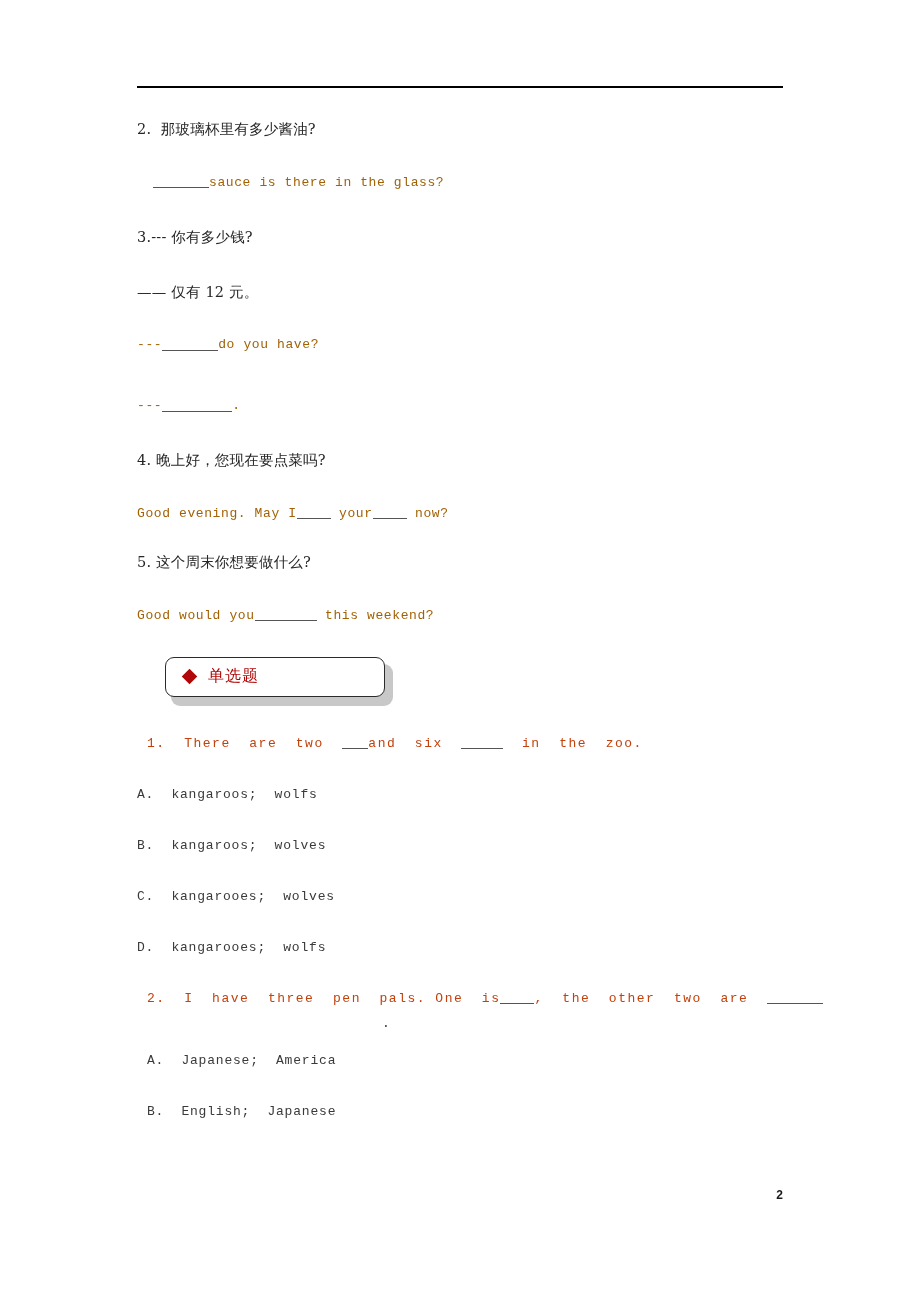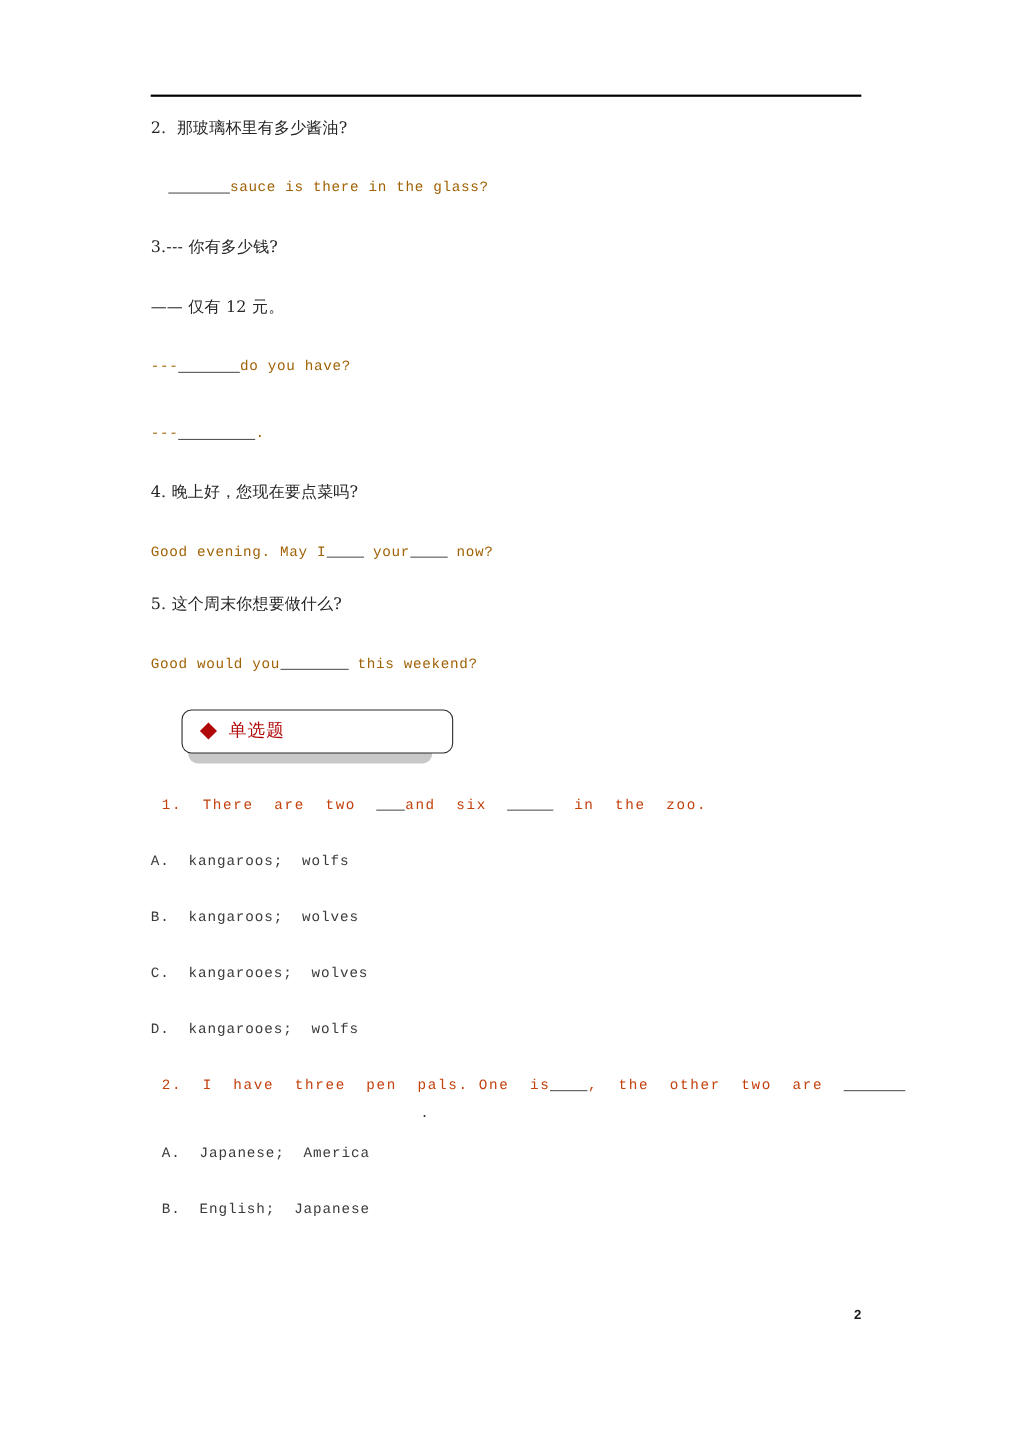--- a/index.html
+++ b/index.html
@@ -29,21 +29,21 @@
     left: 137px;
     top: 86px;
     width: 646px;
     height: 0;
     border-top: 2px solid #000000;
   }
 
   .content {
     position: absolute;
     left: 137px;
-    top: 108px;
+    top: 120px;
     width: 680px;
   }
 
   
   .line {
     font-size: 14.5px;
     line-height: 1.3;
     color: #262626;
     white-space: pre;
   }
@@ -90,21 +90,21 @@
     position: absolute;
     left: 6px; top: 7px;
     width: 222px; height: 42px;
     background: #9a9a9a;
     border-radius: 9px;
     opacity: .55;
   }
   .badge {
     position: absolute;
     left: 0; top: 0;
-    width: 247px;
+    width: 220px;
     height: 40px;
     border: 1.6px solid #2b2b2b;
     border-radius: 9px;
     background: #ffffff;
     display: flex;
     align-items: center;
     gap: 13px;
     padding-left: 18px;
     box-sizing: border-box;
   }

